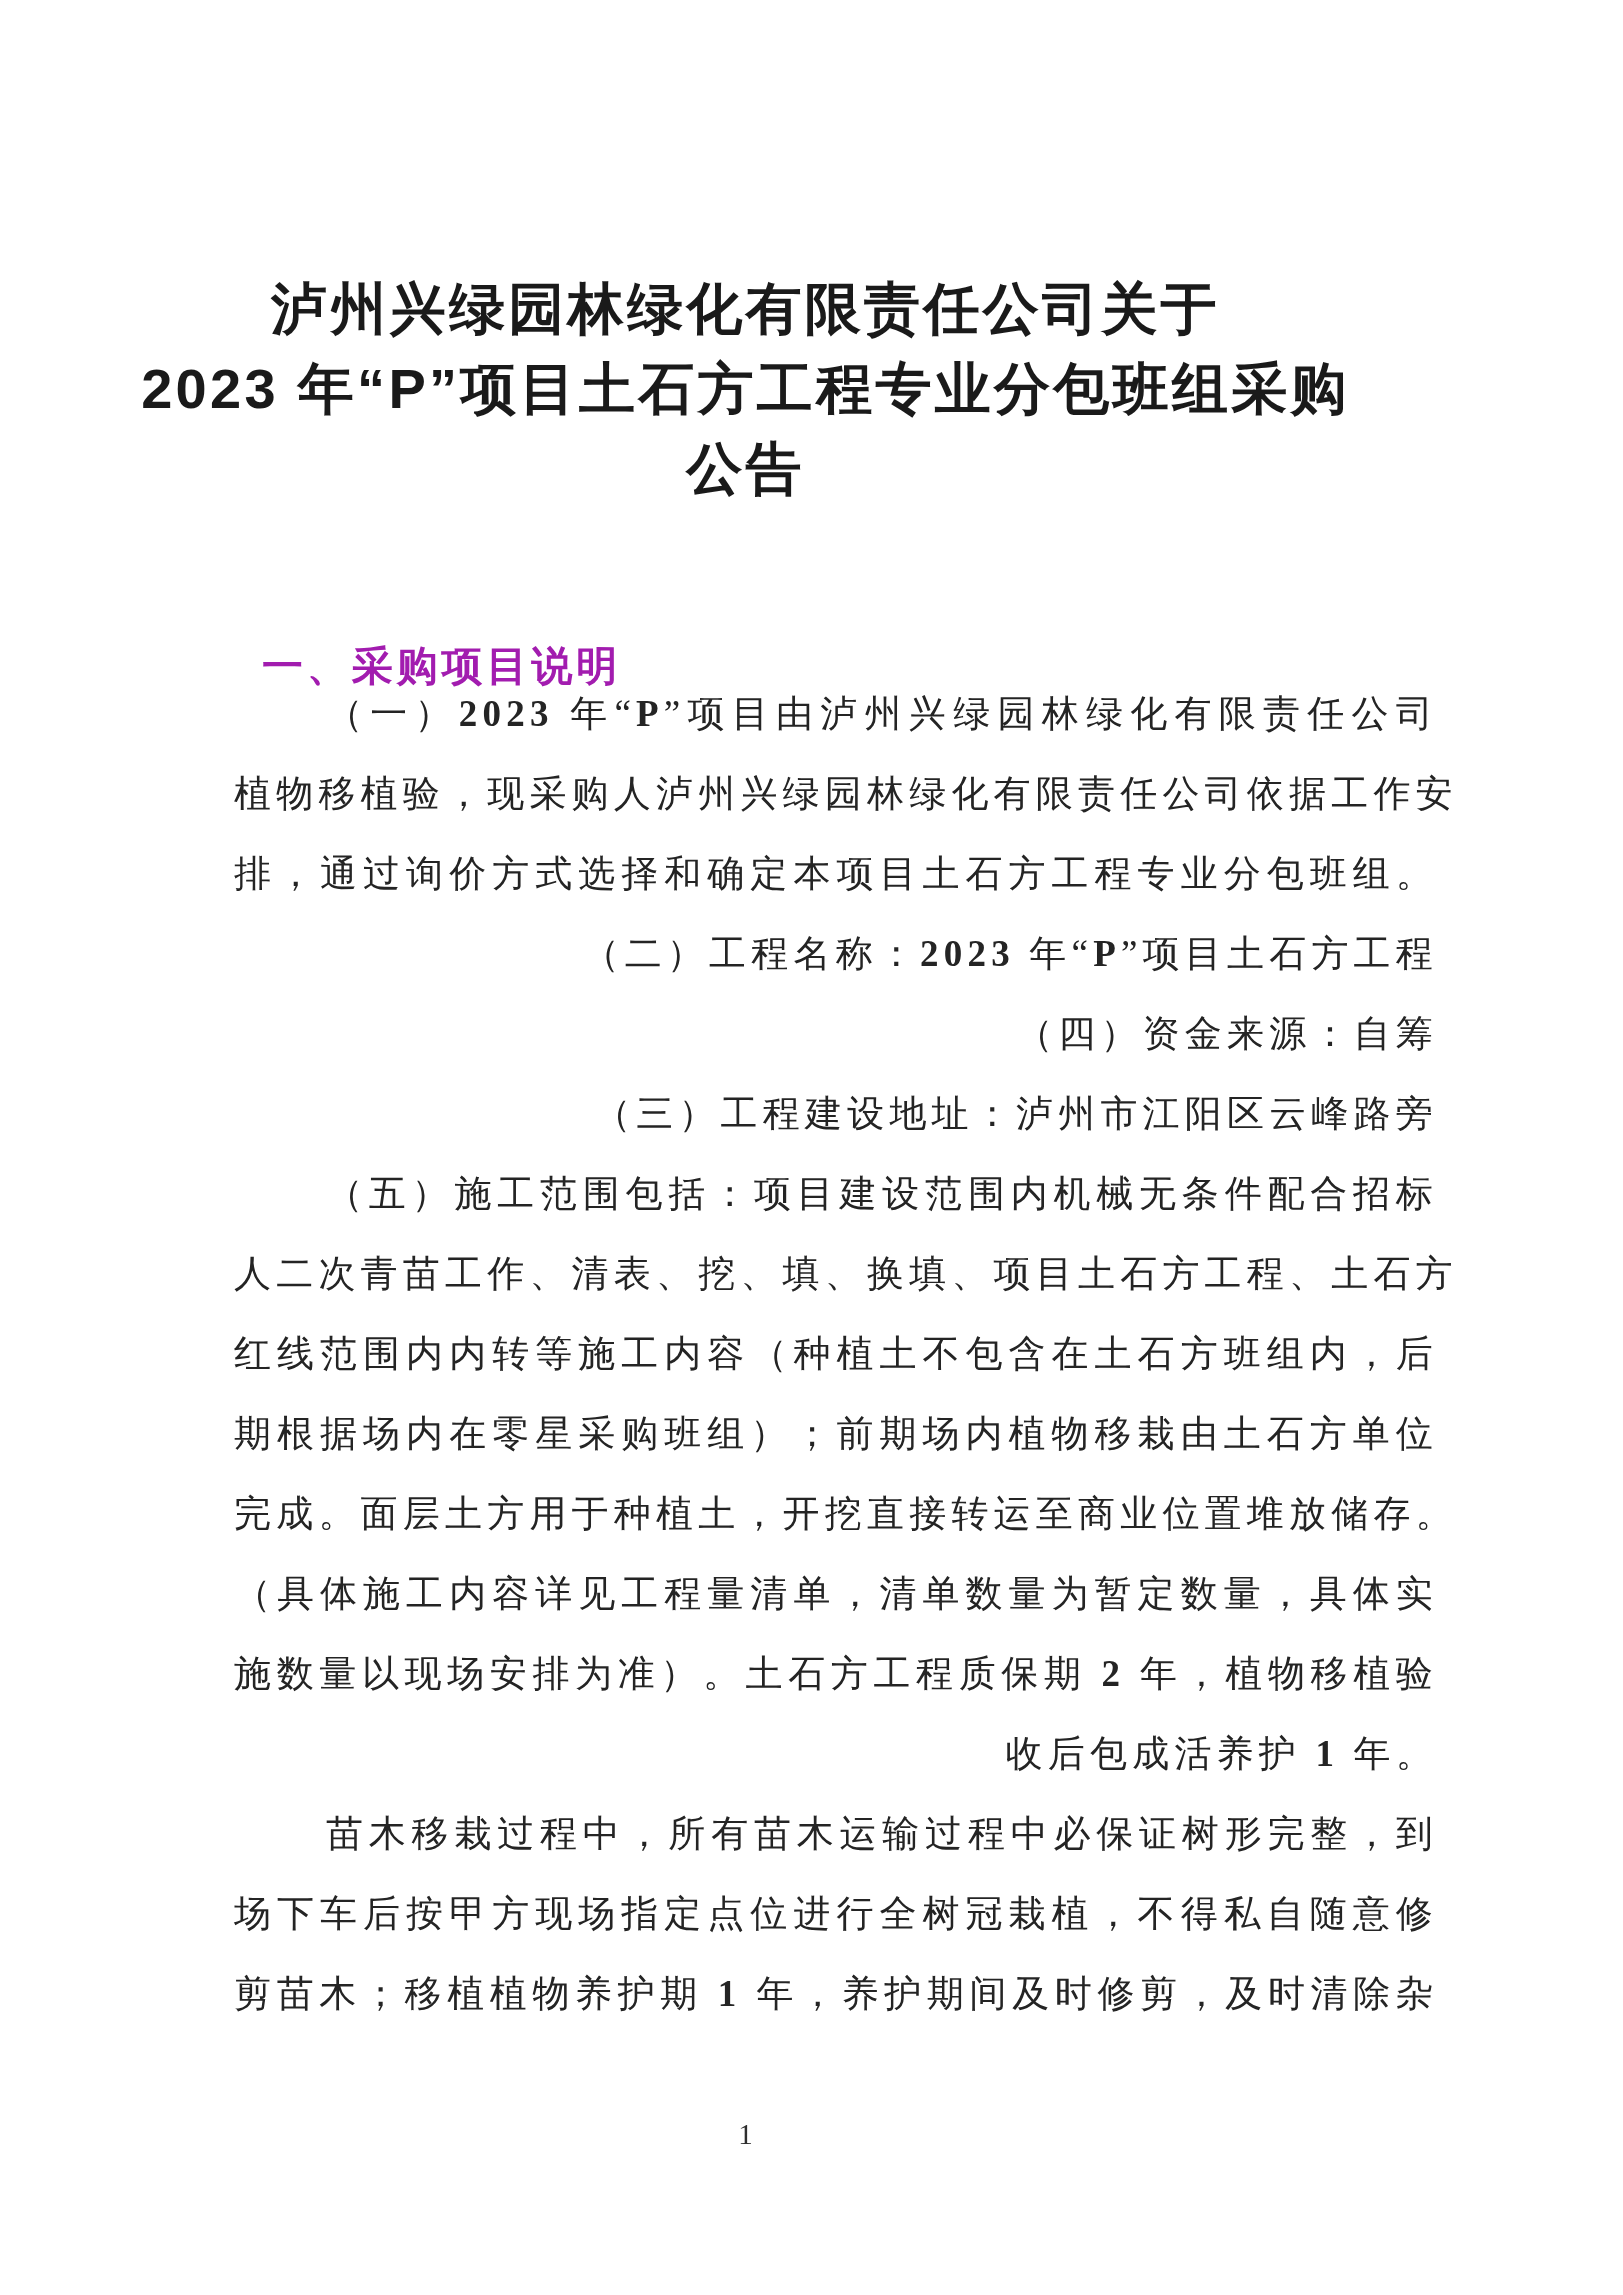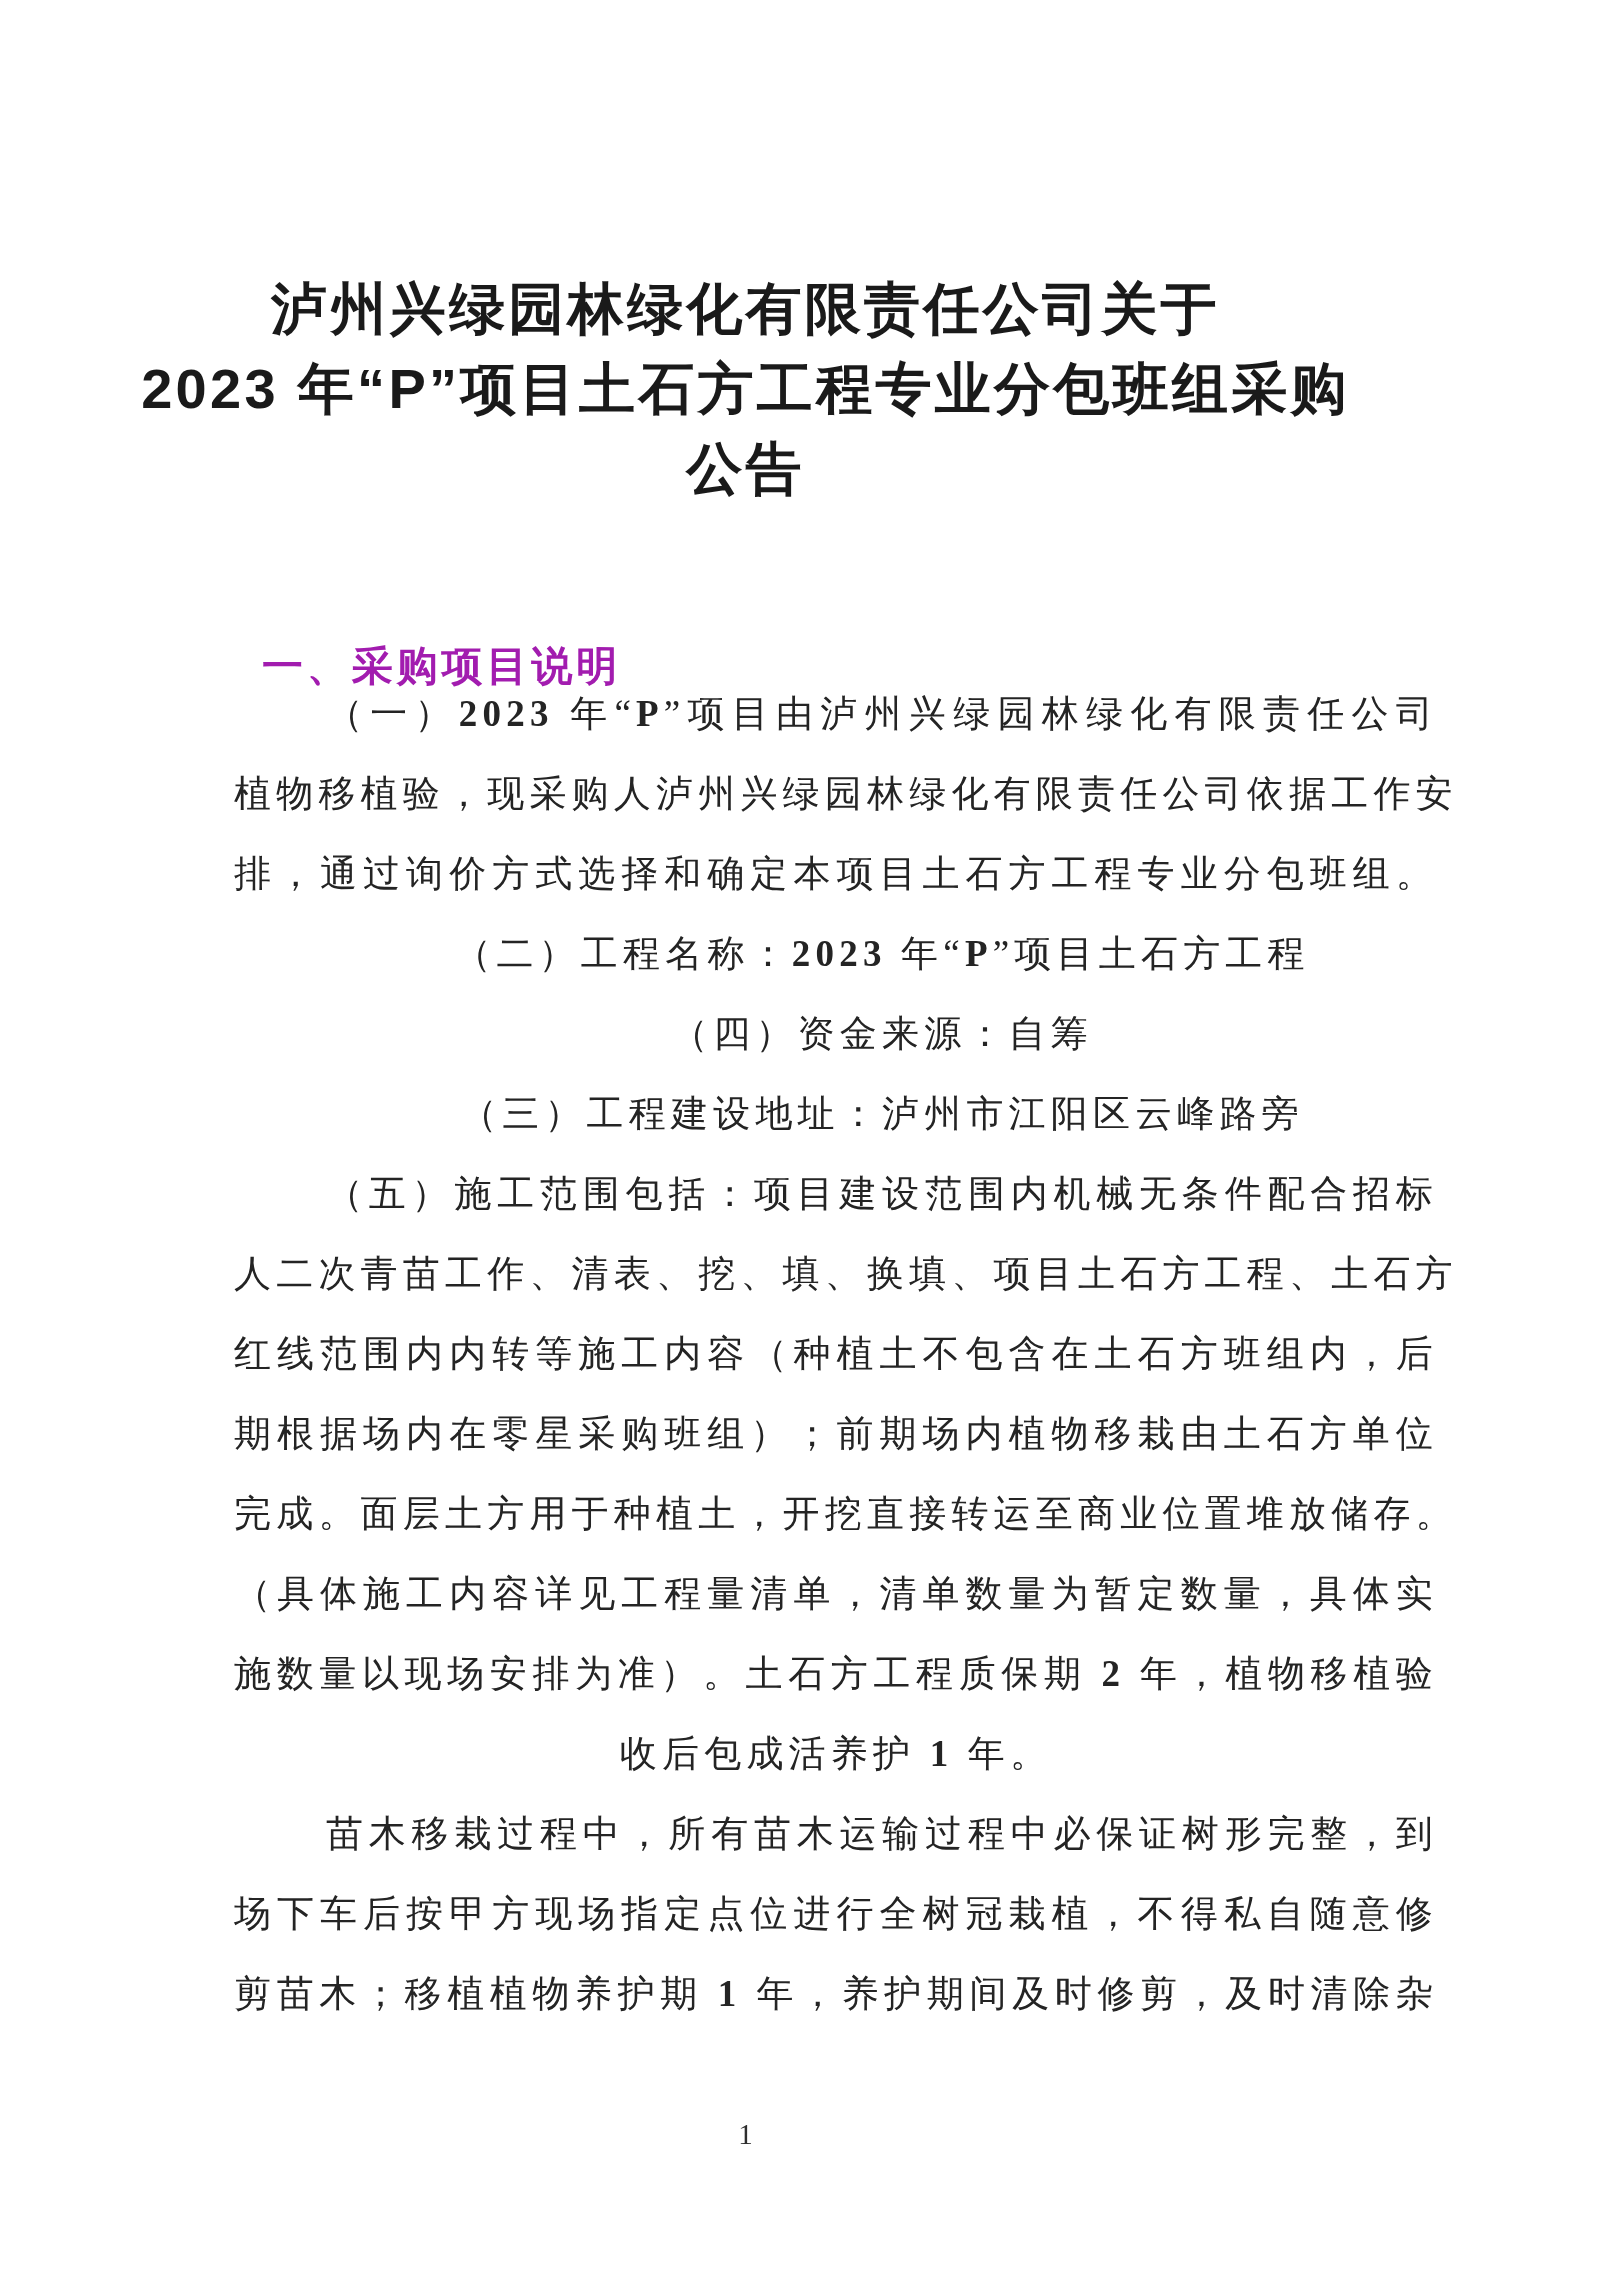--- a/index.html
+++ b/index.html
@@ -55,21 +55,21 @@
     width: 1204px;
     margin-left: 31px;
   }
   .line {
     height: 80px;
     line-height: 80px;
     font-size: 37px;
     letter-spacing: 5.2px;
     color: #242424;
     white-space: nowrap;
-    text-align: center;
+    text-align: right;
   }
   .line.justify {
     text-align: justify;
     text-align-last: justify;
     text-justify: inter-character;
   }
   .line.indent {
     padding-left: 92px;
   }
   .line .num {

